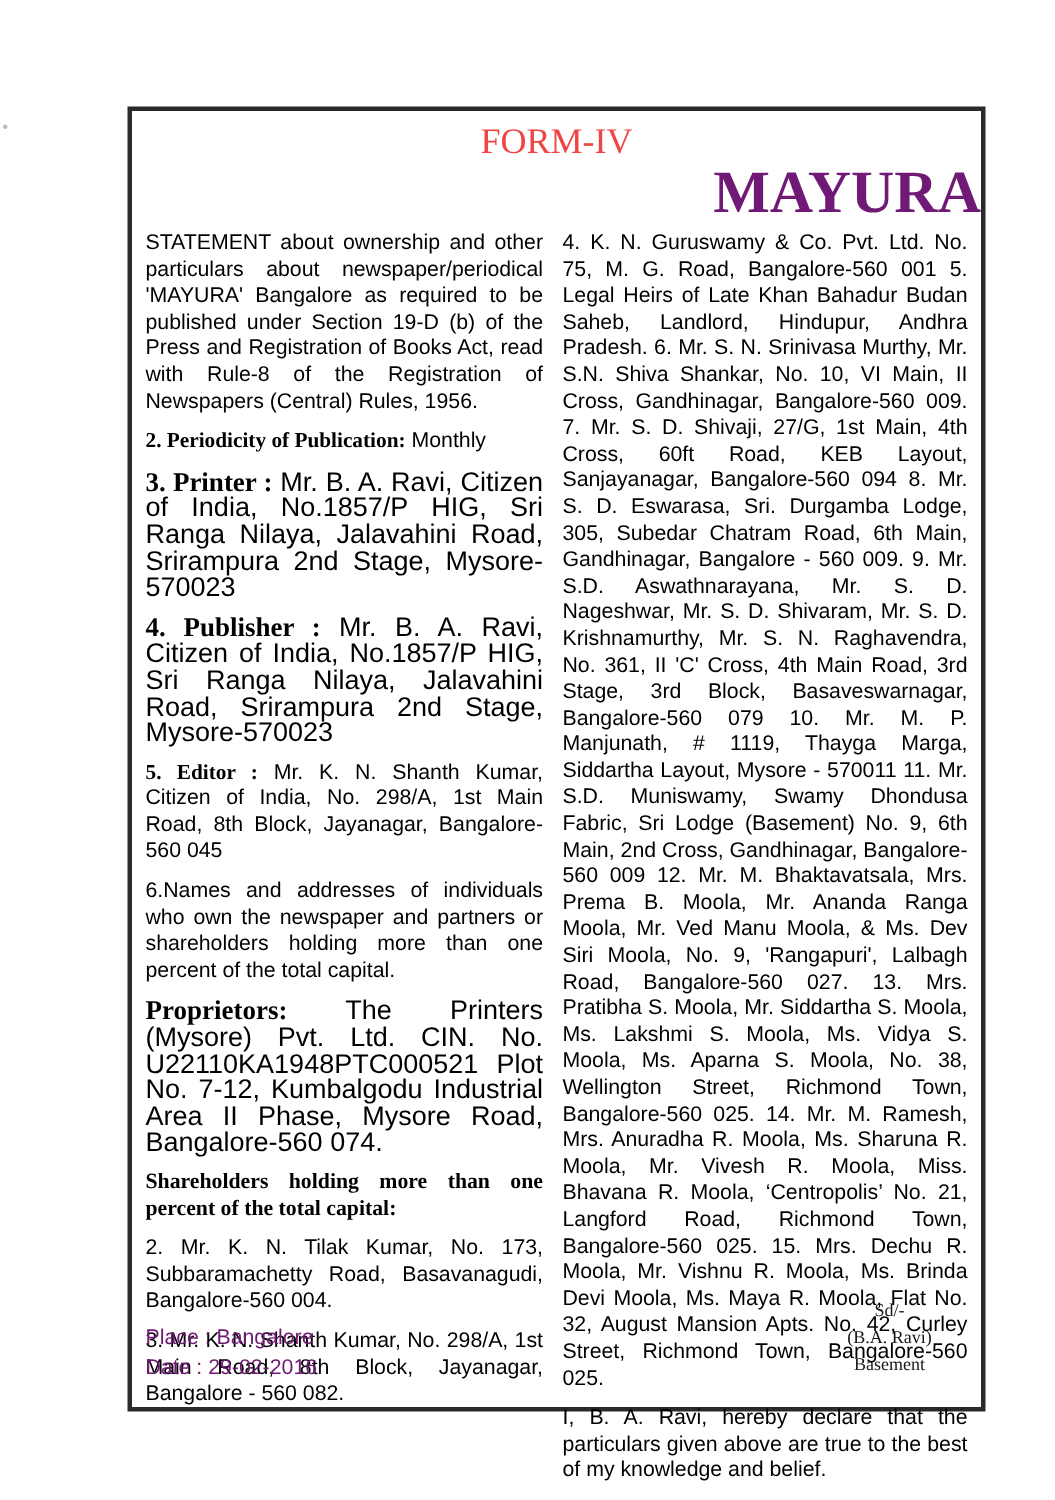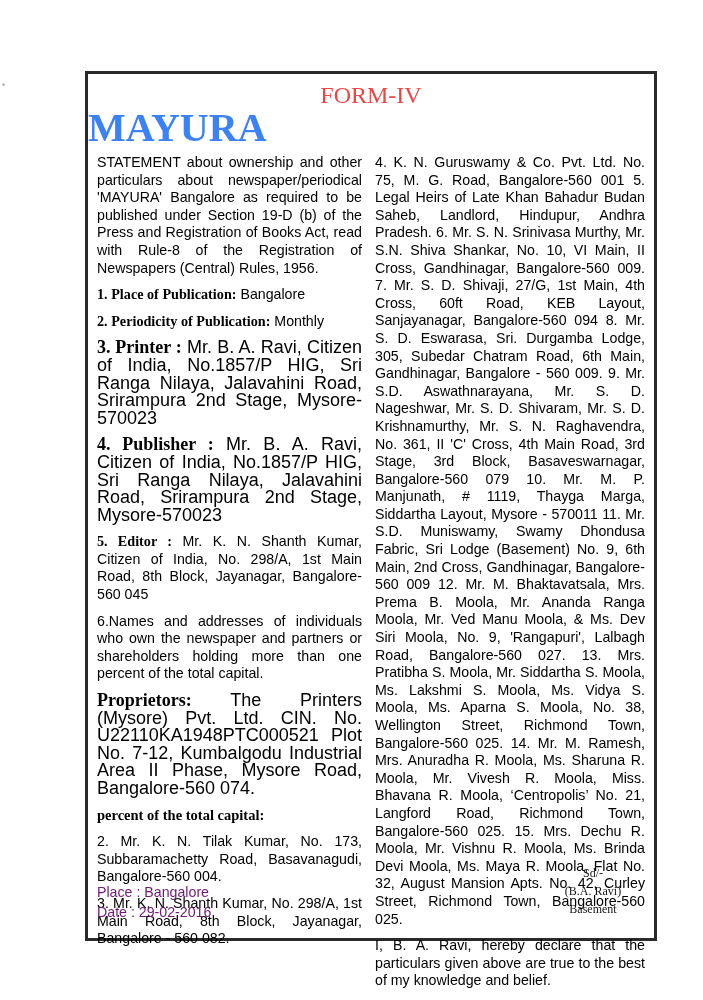--- a/index.html
+++ b/index.html
@@ -7,22 +7,22 @@
   .dot { position: absolute; left: 2px; left: 2px; top: 83px; width: 3px; height: 3px; border-radius: 50%; background: #bbbbbb; }
   .frame {
     position: absolute; left: 85px; top: 71px; width: 566px; height: 864px;
     border: 3px solid #2a2a2a; background: #fff; box-sizing: content-box;
   }
   .title1 {
     position: absolute; left: 0; right: 0; top: 7px; text-align: center;
     font-family: "Liberation Serif", serif; font-size: 24px; color: #ef4444; line-height: 28px;
   }
   .title2 {
-    position: absolute; left: 0; right: 0; top: 31px; text-align: left;
-    font-family: "Liberation Serif", serif; font-weight: bold; font-size: 40px; color: #3b82f6; line-height: 46px;
+    position: absolute; left: 0; right: 0; top: 31px; text-align: right;
+    font-family: "Liberation Serif", serif; font-weight: bold; font-size: 40px; color: #701a75; line-height: 46px;
   }
   .col { position: absolute; top: 80px; font-family: "Liberation Sans", sans-serif; font-size: 14.2px; line-height: 17.6px; color: #000000; text-align: justify; }
   .col-left { left: 9px; width: 265px; }
   .col-right { left: 287px; width: 270px; }
   .col p { margin: 0 0 9px 0; }
   .serif-b { font-family: "Liberation Serif", serif; font-weight: bold; }
   .small { font-size: 18px; }
   .sh-head { font-family: "Liberation Serif", serif; font-weight: bold; font-size: 14.5px; text-align: justify; text-align-last: justify; }
   .sh-head2 { font-family: "Liberation Serif", serif; font-weight: bold; font-size: 14.5px; }
   .place { position: absolute; left: 9px; top: 808px; font-family: "Liberation Sans", sans-serif; font-size: 14.2px; line-height: 20px; color: #701a75; }
@@ -33,34 +33,34 @@
 
 <div class="dot"></div>
 
 <div class="frame">
   <div class="title1">FORM-IV</div>
   <div class="title2">MAYURA</div>
 
   <div class="col col-left">
     <p>STATEMENT about ownership and other particulars about newspaper/periodical 'MAYURA' Bangalore as required to be published under Section 19-D (b) of the Press and Registration of Books Act, read with Rule-8 of the Registration of Newspapers (Central) Rules, 1956.</p>
 
-    <p><span class="serif-b">1. Place of Publication:</span><span> Bangalore</span></p>
 
     <p><span class="serif-b">2. Periodicity of Publication:</span><span> Monthly</span></p>
 
     <p class="small"><span class="serif-b">3. Printer :</span><span> Mr. B. A. Ravi, Citizen of India, No.1857/P HIG, Sri Ranga Nilaya, Jalavahini Road, Srirampura 2nd Stage, Mysore-570023</span></p>
 
     <p class="small"><span class="serif-b">4. Publisher :</span><span> Mr. B. A. Ravi, Citizen of India, No.1857/P HIG, Sri Ranga Nilaya, Jalavahini Road, Srirampura 2nd Stage, Mysore-570023</span></p>
 
     <p><span class="serif-b">5. Editor :</span><span> Mr. K. N. Shanth Kumar, Citizen of India, No. 298/A, 1st Main Road, 8th Block, Jayanagar, Bangalore-560 045</span></p>
 
     <p>6.Names and addresses of individuals who own the newspaper and partners or shareholders holding more than one percent of the total capital.</p>
 
     <p class="small"><span class="serif-b">Proprietors:</span><span> The Printers (Mysore) Pvt. Ltd. CIN. No. U22110KA1948PTC000521 Plot No. 7-12, Kumbalgodu Industrial Area II Phase, Mysore Road, Bangalore-560 074.</span></p>
 
+    <div class="sh-head">Shareholders holding more than one</div>
     <p class="sh-head2">percent of the total capital:</p>
 
     <p>2. Mr. K. N. Tilak Kumar, No. 173, Subbaramachetty Road, Basavanagudi, Bangalore-560 004.</p>
     <p>3.  Mr. K. N. Shanth Kumar, No. 298/A, 1st Main Road, 8th Block, Jayanagar, Bangalore - 560 082.</p>
   </div>
 
   <div class="col col-right">
     <p>4. K. N. Guruswamy &amp; Co. Pvt. Ltd. No. 75, M. G. Road, Bangalore-560 001  5. Legal Heirs of Late Khan Bahadur  Budan Saheb, Landlord, Hindupur, Andhra Pradesh. 6. Mr. S. N. Srinivasa Murthy, Mr. S.N. Shiva Shankar,  No. 10, VI Main, II Cross, Gandhinagar, Bangalore-560 009. 7. Mr. S. D. Shivaji, 27/G, 1st Main, 4th Cross, 60ft Road, KEB Layout, Sanjayanagar, Bangalore-560 094 8.  Mr. S. D. Eswarasa, Sri. Durgamba Lodge, 305, Subedar Chatram Road, 6th Main, Gandhinagar, Bangalore - 560 009. 9. Mr. S.D. Aswathnarayana, Mr. S. D. Nageshwar, Mr. S. D. Shivaram, Mr. S. D. Krishnamurthy, Mr. S. N. Raghavendra, No. 361, II 'C' Cross, 4th Main Road, 3rd Stage, 3rd Block, Basaveswarnagar, Bangalore-560 079  10. Mr. M. P. Manjunath, # 1119, Thayga Marga, Siddartha Layout, Mysore - 570011 11. Mr. S.D. Muniswamy, Swamy Dhondusa Fabric, Sri Lodge (Basement) No. 9, 6th Main, 2nd Cross, Gandhinagar, Bangalore-560 009 12. Mr. M. Bhaktavatsala, Mrs. Prema  B. Moola, Mr. Ananda Ranga Moola, Mr. Ved Manu Moola, &amp; Ms. Dev Siri Moola, No. 9, 'Rangapuri', Lalbagh Road, Bangalore-560 027.  13. Mrs. Pratibha S. Moola, Mr. Siddartha  S. Moola, Ms. Lakshmi S. Moola, Ms. Vidya S. Moola, Ms. Aparna S. Moola,  No. 38, Wellington Street, Richmond Town, Bangalore-560 025. 14. Mr. M. Ramesh, Mrs. Anuradha R. Moola, Ms. Sharuna R. Moola, Mr. Vivesh R. Moola, Miss. Bhavana R. Moola,  ‘Centropolis’ No. 21, Langford Road, Richmond Town, Bangalore-560 025. 15. Mrs. Dechu R. Moola, Mr. Vishnu R. Moola, Ms. Brinda Devi Moola, Ms. Maya R. Moola,  Flat No. 32, August Mansion Apts. No. 42, Curley Street, Richmond Town, Bangalore-560 025.</p>
     <p style="margin-top:4px;">I, B. A. Ravi, hereby declare that the particulars given above are true to the best of my knowledge and belief.</p>
   </div>

